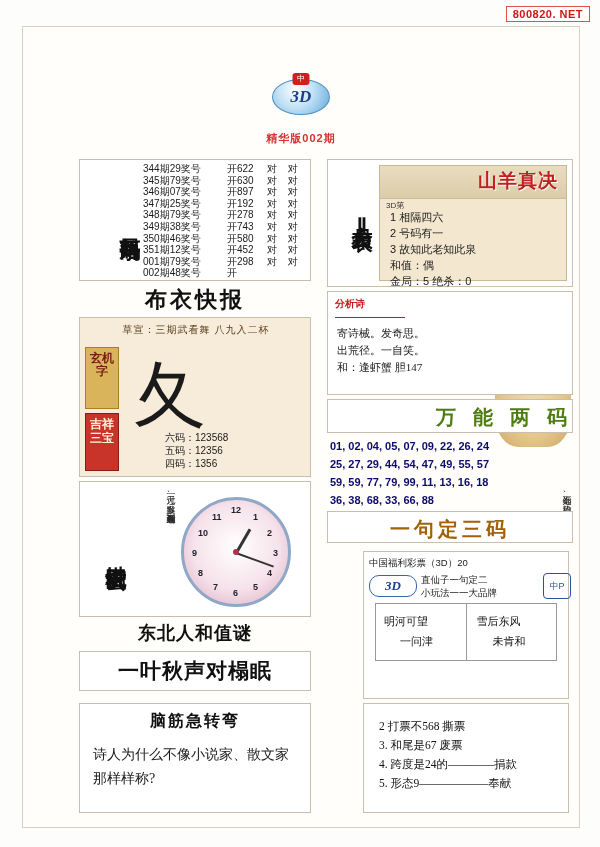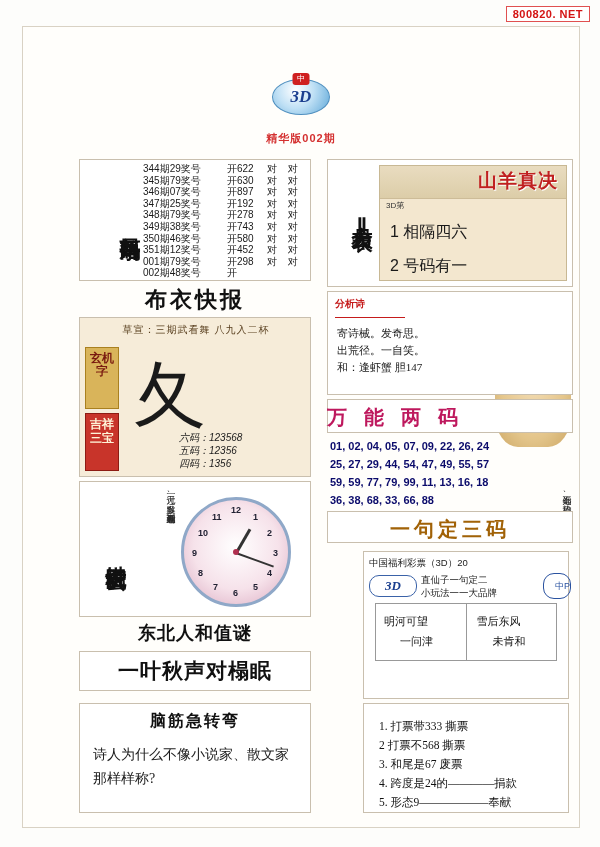--- a/index.html
+++ b/index.html
@@ -101,22 +101,22 @@
     position:absolute;right:8px;top:312px;width:76px;height:108px;
     background:radial-gradient(ellipse at 50% 35%,#f4dcb4 0%,#e4c487 60%,#c9a25c 100%);
     border-radius:40% 40% 30% 30%;
     opacity:.95;
   }
   #art-person:after{
     content:"";position:absolute;left:18px;top:16px;width:34px;height:38px;
     border-radius:50%;background:#f8e9cd;
   }
   #art-codes{
-    position:absolute;left:156px;top:404px;width:126px;height:44px;
-    font-size:10px;line-height:13px;color:#1a1a1a;font-style:italic;
+    position:absolute;left:142px;top:404px;width:126px;height:44px;
+    font-size:10px;line-height:13px;color:#1a1a1a;
   }
   
   #clock-panel{left:56px;top:454px;width:232px;height:136px;background:#fff;}
   #clock-title{left:60px;top:478px;width:44px;height:92px;}
   #clock-left-note{
     position:absolute;left:108px;top:462px;width:46px;height:120px;
     font-size:9px;line-height:12px;color:#2a2a2a;
   }
   #clock-right-note{
     position:absolute;right:6px;top:462px;width:44px;height:120px;
@@ -171,36 +171,36 @@
     position:relative;border-bottom:1px solid #cdbc98;
   }
   #member-card .mc-top .cn{
     position:absolute;right:8px;top:2px;font-size:19px;font-weight:bold;
     color:#c02020;font-family:"Liberation Serif",serif;letter-spacing:1px;
     text-shadow:1px 1px 0 #fff;
   }
   #member-card .mc-3d{
     position:absolute;left:6px;top:34px;font-size:8px;color:#333;
   }
-  .mc-line{font-size:16px;color:#1a1a1a;margin:13px 0 0 10px;}
+  .mc-line{font-size:11px;color:#1a1a1a;margin:1px 0 0 10px;}
   #analysis-box{left:304px;top:264px;width:246px;height:104px;}
   #analysis-title{
     position:absolute;left:312px;top:270px;width:70px;height:20px;
     color:#c51b1b;font-size:10px;font-weight:bold;
     font-family:"Liberation Serif",serif;border-bottom:1px solid #c51b1b;
   }
   #analysis-body{
     position:absolute;left:314px;top:298px;width:226px;
     font-size:11px;line-height:17px;color:#1a1a1a;
     font-family:"Liberation Serif",serif;
   }
   #wanneng-box{left:304px;top:372px;width:246px;height:34px;}
   #wanneng-title{
     position:absolute;left:304px;top:377px;width:246px;
-    text-align:left;font-size:20px;font-weight:bold;color:#be185d;
+    text-align:right;font-size:20px;font-weight:bold;color:#4d7c0f;
     font-family:"Liberation Serif",serif;letter-spacing:6px;
   }
   #wanneng-nums{
     position:absolute;left:304px;top:408px;width:246px;height:72px;
     font-size:11px;line-height:18px;color:#0b0b6b;font-weight:bold;
     letter-spacing:0px;
     font-family:"Liberation Sans",sans-serif;
     padding:2px 3px;box-sizing:border-box;
   }
   #yiju-box{left:304px;top:484px;width:246px;height:32px;}
@@ -219,22 +219,22 @@
     border:1px solid #3a62a8;border-radius:10px;color:#1b3f8f;
     font-size:13px;font-weight:bold;font-style:italic;text-align:center;
     line-height:19px;font-family:"Liberation Serif",serif;
   }
   #ticket-slogan{
     position:absolute;left:398px;top:546px;width:110px;height:26px;
     font-size:9.5px;line-height:13px;color:#1a1a1a;
   }
   #ticket-logo{
     position:absolute;right:8px;top:546px;width:26px;height:24px;
-    border:1px solid #2a52a0;border-radius:11px;color:#2a52a0;
-    font-size:9px;text-align:right;line-height:24px;
+    border:1px solid #2a52a0;border-radius:4px;color:#2a52a0;
+    font-size:9px;text-align:center;line-height:24px;
   }
   #ticket-inner{
     position:absolute;left:352px;top:576px;width:182px;height:58px;
     border:1px solid #999;box-sizing:border-box;
     display:flex;
   }
   #ticket-inner .half{
     width:50%;position:relative;font-size:11px;color:#111;
     font-family:"Liberation Serif",serif;
   }
@@ -416,21 +416,20 @@
         <span class="l2">一问津</span>
       </div>
       <div class="half">
         <span class="r1">雪后东风</span>
         <span class="r2">未肯和</span>
       </div>
     </div>
 
     <div class="box" id="list-box"></div>
     <div id="list-body">
-      <div>1. 打票带333 撕票</div>
       <div>2 打票不568 撕票</div>
       <div>3. 和尾是67 废票</div>
       <div>4. 跨度是24的————捐款</div>
       <div>5. 形态9——————奉献</div>
     </div>
 
   </div>
 </div>
 
 </body></html>

